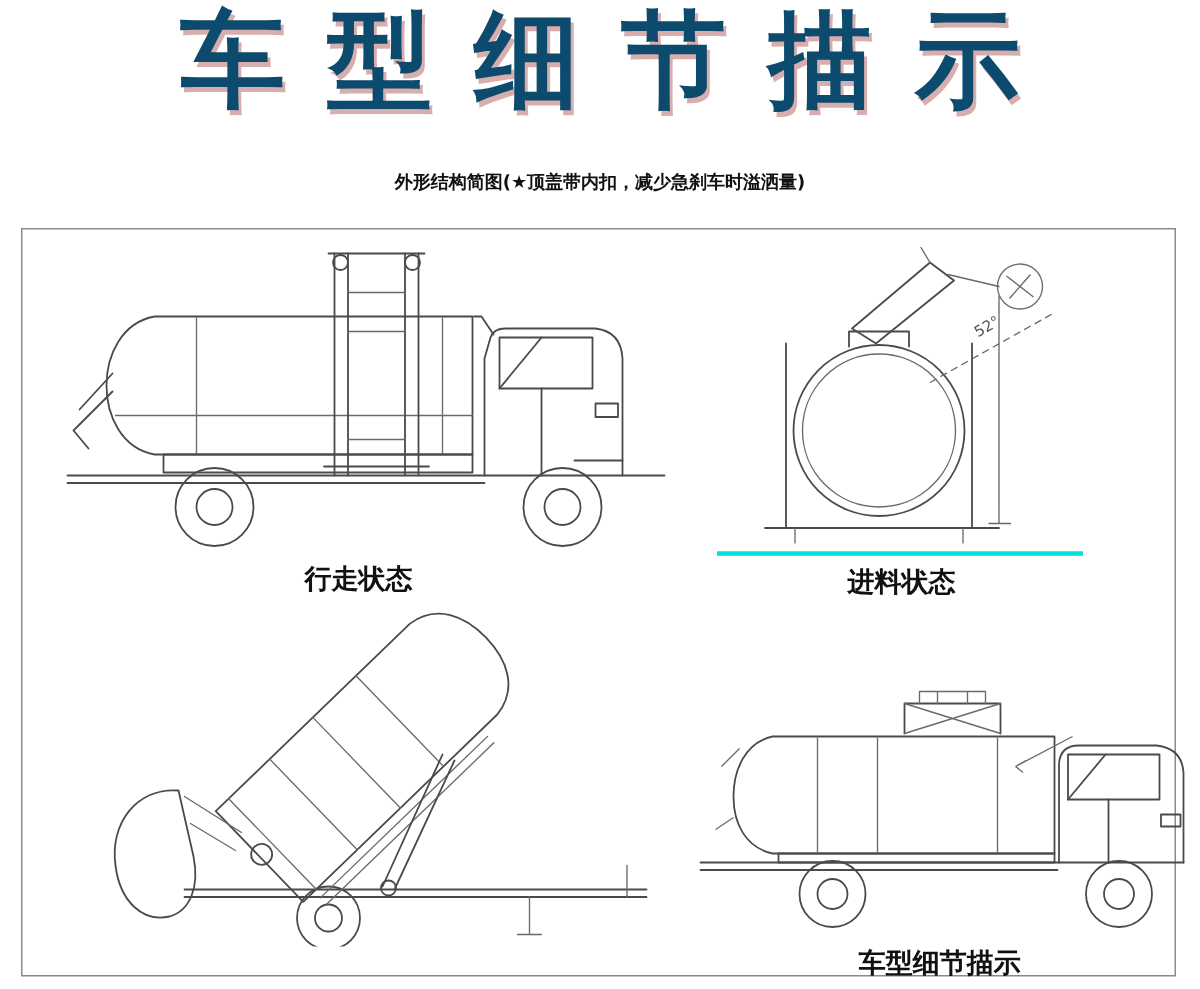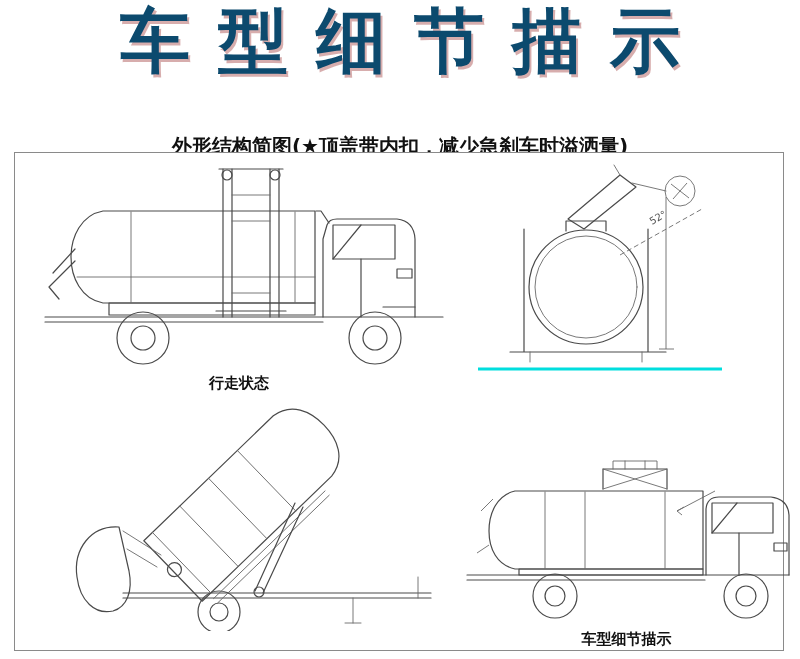--- a/index.html
+++ b/index.html
@@ -11,30 +11,30 @@
   .title{
     position:absolute;top:2px;left:0;width:100%;
     text-align:center;margin:0;
     font-size:70px;font-weight:bold;color:#0c4a6e;
     letter-spacing:28px;text-indent:28px;line-height:1.15;
     text-shadow:2px 3px 0 rgba(140,20,20,.35);
     font-family:Liberation Serif, serif;
   }
   .subtitle{
     position:absolute;top:113px;left:0;width:100%;
-    text-align:center;font-size:20px;font-weight:bold;color:#111;margin-top:20px;
+    text-align:center;font-size:12px;font-weight:bold;color:#111;
   }
   .panel{
     position:absolute;left:14px;top:152px;width:770px;height:499px;
     border:1px solid #8a8a8a;background:#ffffff;box-sizing:border-box;
   }
   figure.fig{position:absolute;margin:0;padding:0;}
   figure.fig svg{display:block;}
   figcaption{
-    text-align:center;font-size:15px;font-weight:bold;color:#111;
+    text-align:center;font-size:18px;font-weight:bold;color:#111;
     margin-top:1px;
   }
   .art{stroke:#4a4a4a;stroke-width:1.2;fill:none;stroke-linecap:round;stroke-linejoin:round;}
   .art-thin{stroke:#6a6a6a;stroke-width:.9;fill:none;}
   .cyan{stroke:#00dede;stroke-width:3;fill:none;}
   .anno-text{fill:#555;font-size:10px;font-family:"DejaVu Sans",sans-serif;}
 </style>
 </head>
 <body>
 
@@ -101,20 +101,21 @@
       </g>
       <g class="art-thin">
         <circle cx="210" cy="34" r="15"></circle>
         <path d="M201 27 L219 41 M203 42 L217 26"></path>
         <path d="M150 98 L232 52" stroke-dasharray="5 3"></path>
         <path d="M196 40 V192 M189 192 H204"></path>
       </g>
       <text class="anno-text" x="182" y="68" transform="rotate(-30 182 68)">52°</text>
       <path class="cyan" d="M8 212 H252"></path>
     </svg>
+    <figcaption>进料状态</figcaption>
   </figure>
 
   <figure class="fig" style="left:8px;top:246px;width:432px;">
     <svg width="432" height="232" viewBox="0 0 432 232">
       <g class="art">
         <path d="M100 194 H408 M100 199 H408"></path>
         <path class="art-thin" d="M395 178 V199 M330 199 V224 M322 224 H338"></path>
       </g>
       <g class="art">
         <circle cx="196" cy="213" r="21"></circle>

